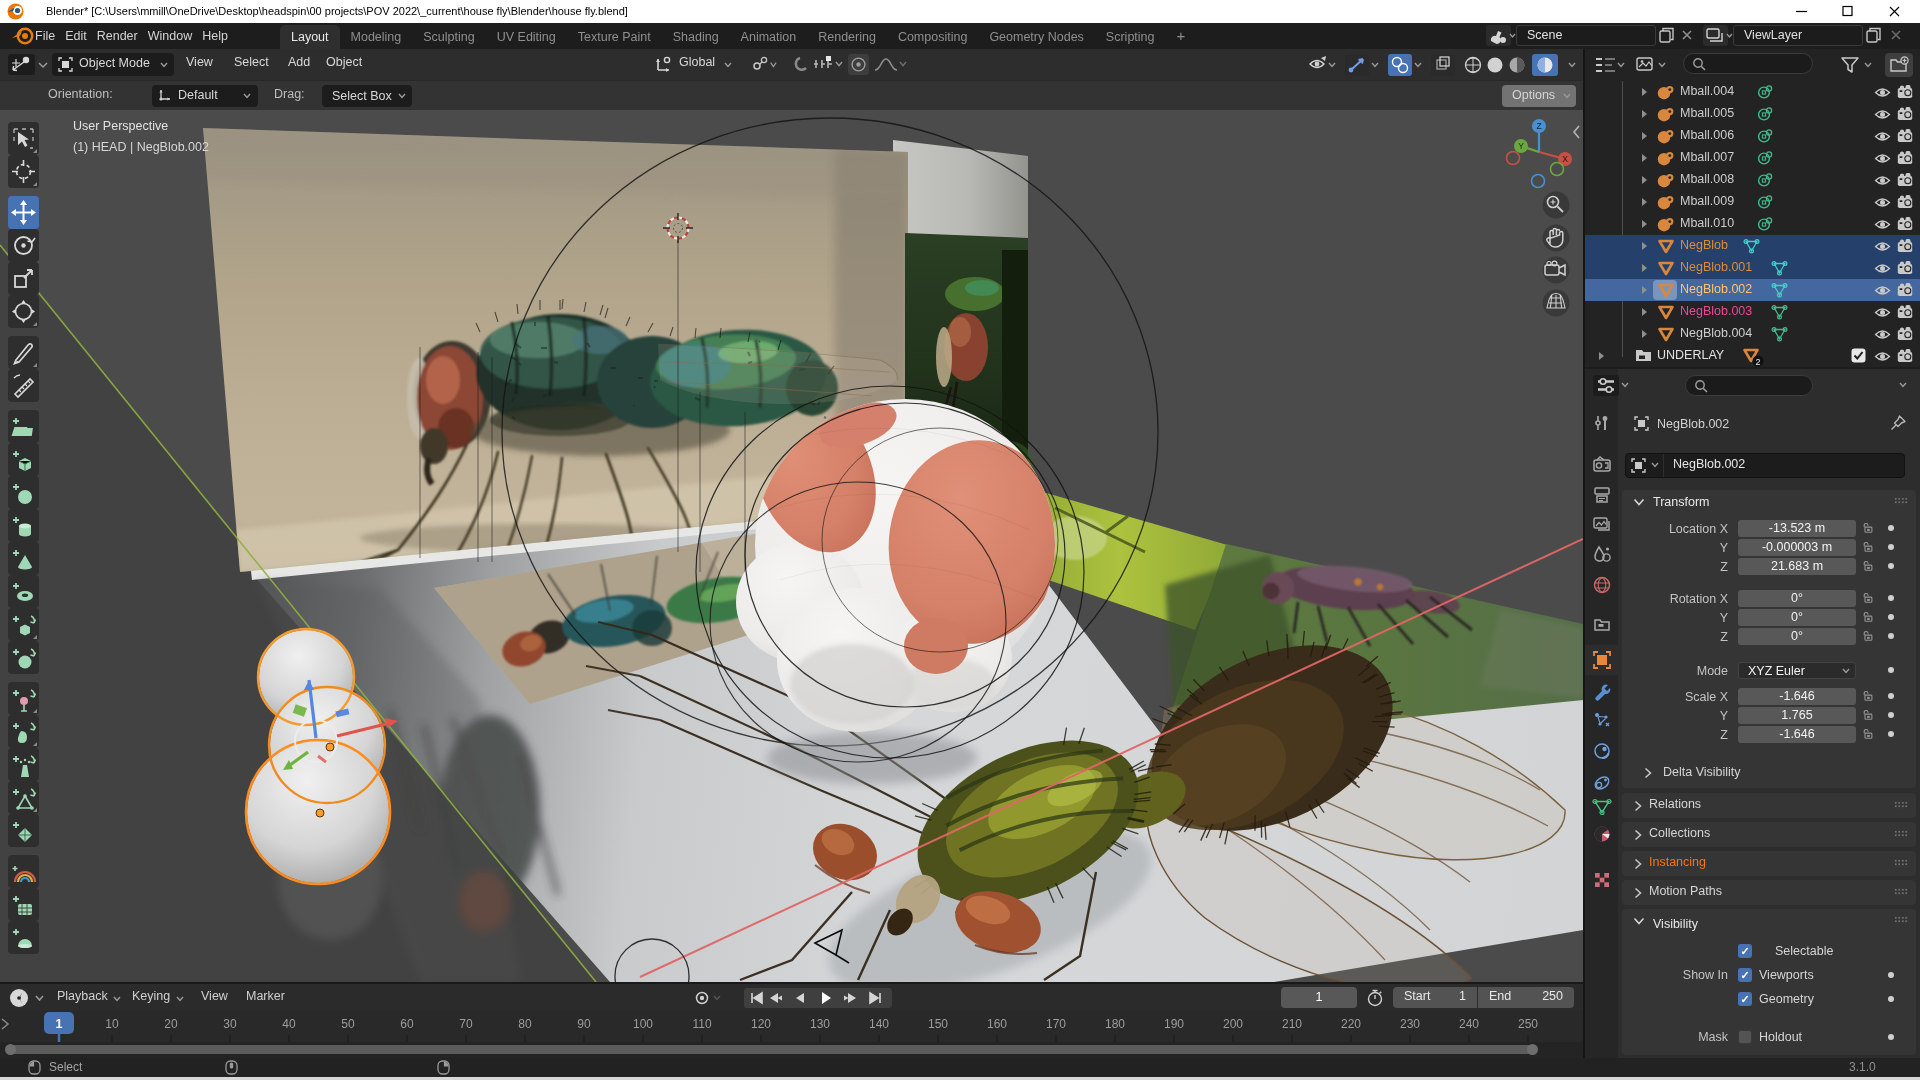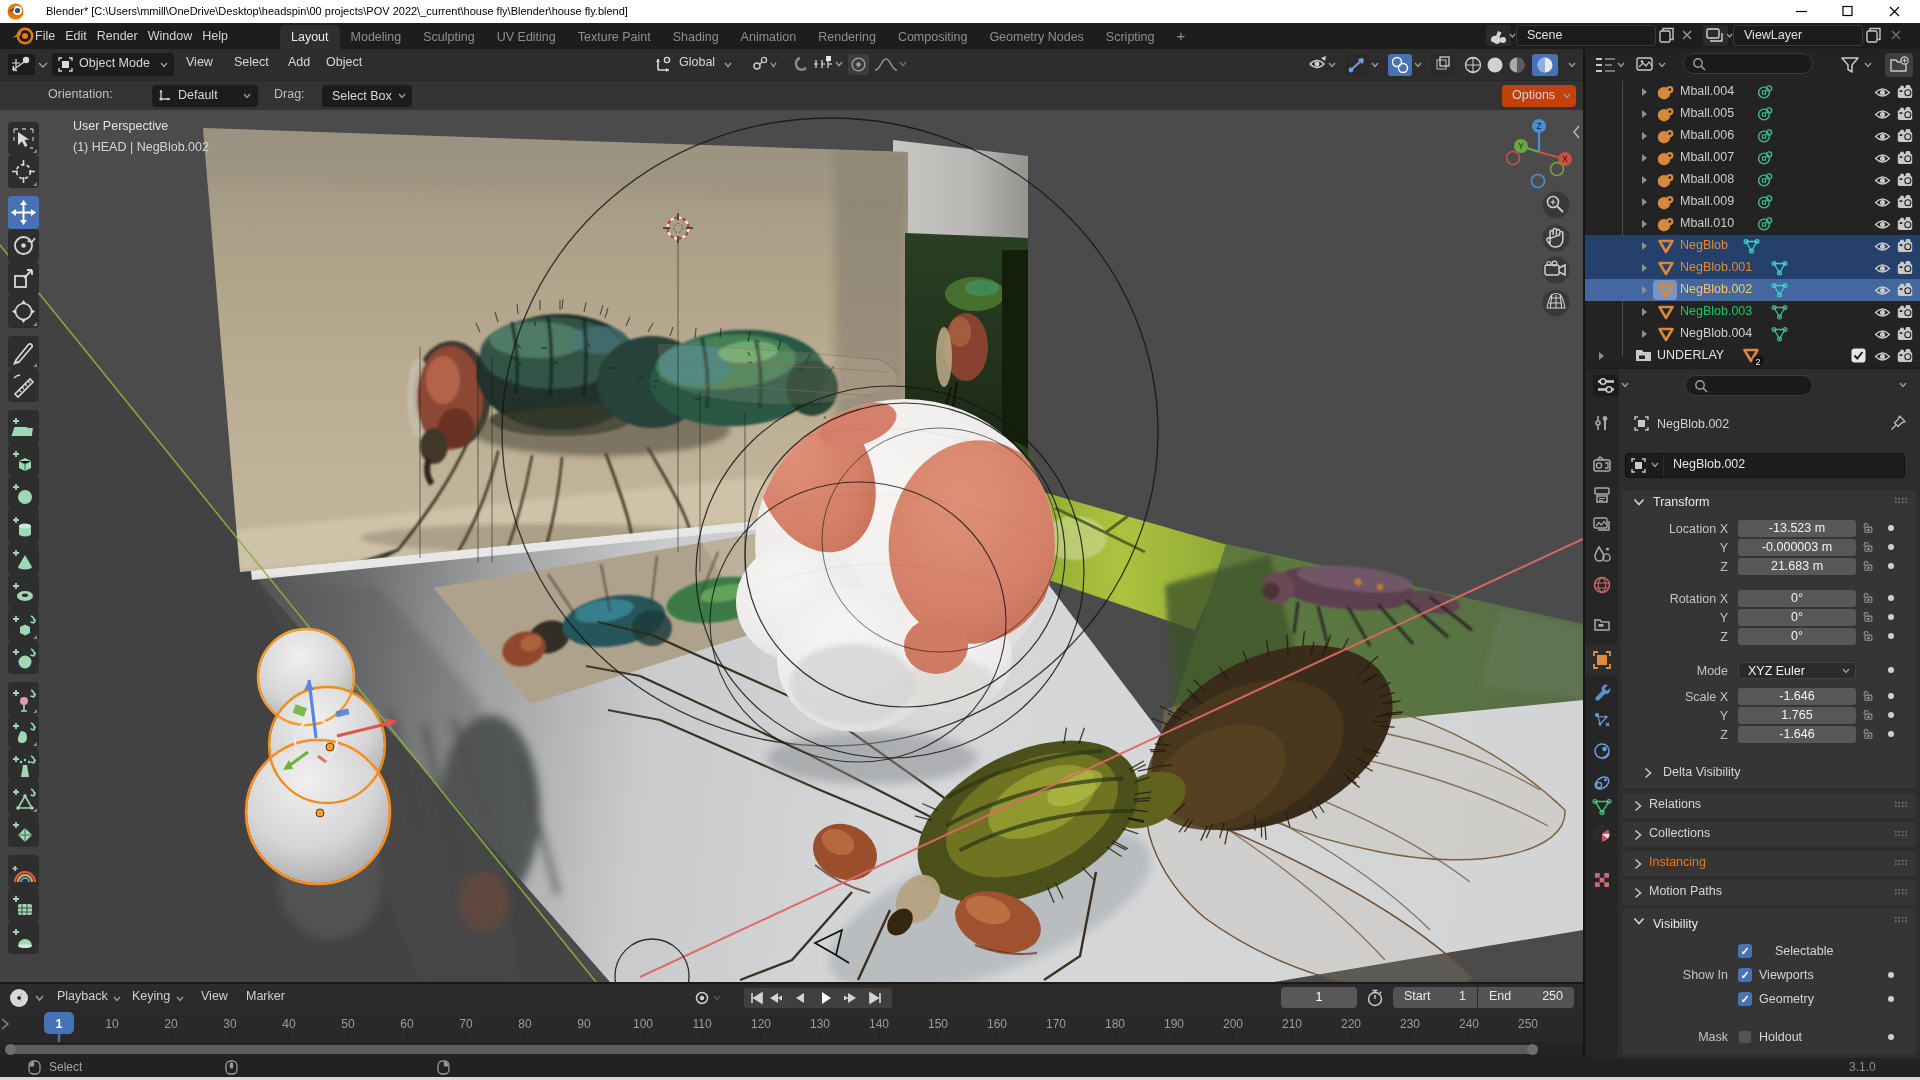--- a/index.html
+++ b/index.html
@@ -192,21 +192,21 @@
           <path d="M1 1 l3 3.4 3 -3.4" stroke="#9a9a9a" stroke-width="1.4" fill="none"></path>
         </svg>
     </div>
     <span class="abs" style="left:274px;top:6px;color:#bfbfbf">Drag:</span>
     <div class="dbtn" style="position:absolute;left:322px;top:4px;width:90px;height:22px;">
       <span style="position:absolute;left:10px;top:4px;">Select Box</span>
       <svg style="position:absolute;right:6px;top:8px" width="8" height="6" viewBox="0 0 8 6">
           <path d="M1 1 l3 3.4 3 -3.4" stroke="#9a9a9a" stroke-width="1.4" fill="none"></path>
         </svg>
     </div>
-    <div style="position:absolute;left:1502px;top:4px;width:74px;height:22px;background:#c2410c;border-radius:4px;">
+    <div style="position:absolute;left:1502px;top:4px;width:74px;height:22px;background:#737373;border-radius:4px;">
       <span style="position:absolute;left:10px;top:3px;color:#d5d5d5">Options</span>
       <svg style="position:absolute;right:5px;top:8px" width="8" height="6" viewBox="0 0 8 6">
           <path d="M1 1 l3 3.4 3 -3.4" stroke="#9a9a9a" stroke-width="1.4" fill="none"></path>
         </svg>
     </div>
   </div>
 
   <div class="abs" id="scenewrap" style="left:0;top:110px;width:1583px;height:872px;background:#4a4a4a;overflow:hidden;">
 <svg width="1583" height="872" viewBox="0 0 1583 872" style="position:absolute;left:0;top:0">
 <defs>
@@ -1106,21 +1106,21 @@
           <circle cx="11" cy="2.4" r="2.6" fill="#c9c9c9"></circle>
           <circle cx="10.8" cy="7.8" r="3" fill="none" stroke="#232323" stroke-width="1.1"></circle>
           <rect x="2.4" y="5.2" width="3.2" height="1.7" rx="0.8" fill="#232323"></rect>
         </svg>
       </div>
   <div class="orow" style="top:252px;">
         <span class="caret" style="left:57px;top:7px"></span>
         <svg style="position:absolute;left:73px;top:4px" width="16" height="15" viewBox="0 0 16 15">
           <path d="M1.5 2 H14.5 L8 13 Z" fill="none" stroke="#d9873c" stroke-width="2.6" stroke-linejoin="round"></path>
         </svg>
-        <span class="nm" style="color:#22c55e">NegBlob.003</span>
+        <span class="nm" style="color:#ec4899">NegBlob.003</span>
         <svg style="position:absolute;left:186px;top:3px" width="17" height="17" viewBox="0 0 17 17">
           <path d="M3 3.5 H14 L8.5 13 Z" fill="none" stroke="#3fbc8a" stroke-width="1.3"></path>
           <circle cx="3" cy="3.5" r="1.9" fill="none" stroke="#3fbc8a" stroke-width="1.2"></circle>
           <circle cx="14" cy="3.5" r="1.9" fill="none" stroke="#3fbc8a" stroke-width="1.2"></circle>
           <circle cx="8.5" cy="13" r="1.9" fill="none" stroke="#3fbc8a" stroke-width="1.2"></circle>
         </svg>
         <svg style="position:absolute;left:289px;top:5px" width="17" height="13" viewBox="0 0 17 13">
           <path d="M1.5 6.5 q7 -7 14 0 q-7 7 -14 0 Z" fill="none" stroke="#c9c9c9" stroke-width="1.3"></path>
           <circle cx="8.5" cy="6.5" r="2.5" fill="#c9c9c9"></circle>
         </svg>

